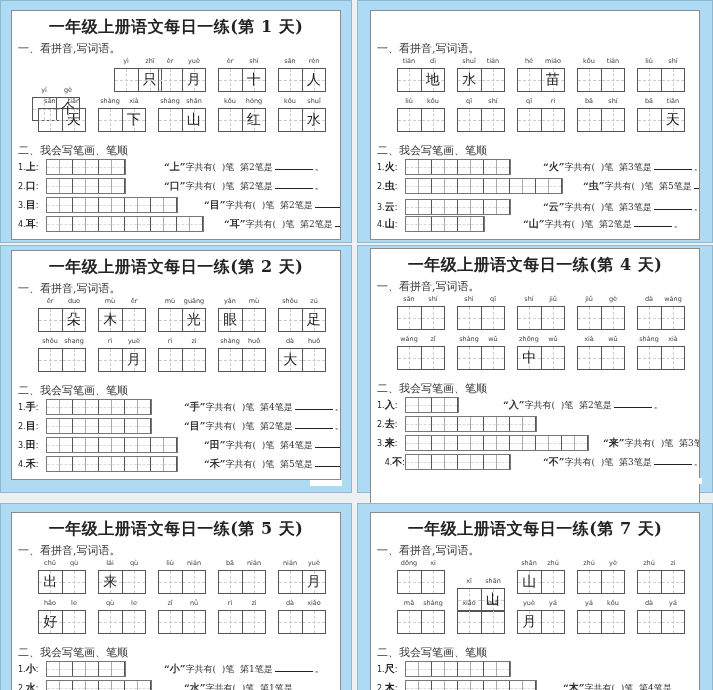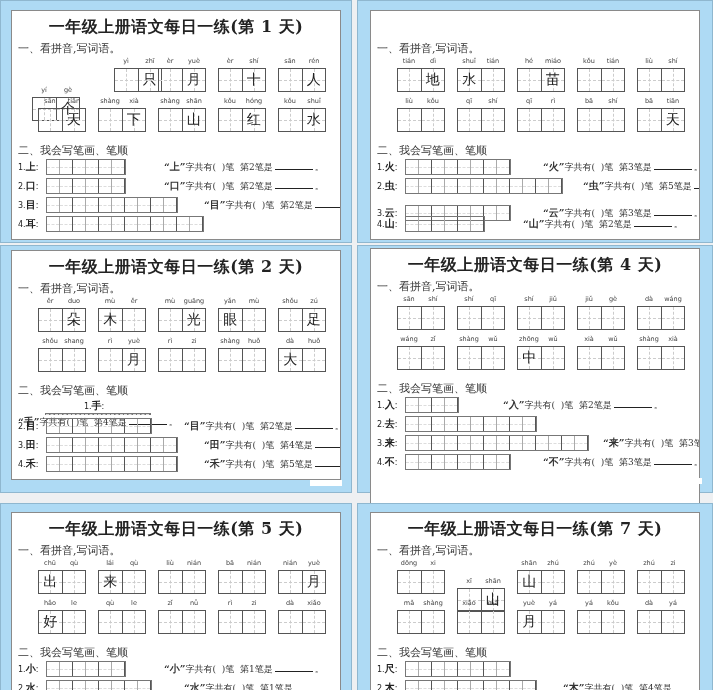--- a/index.html
+++ b/index.html
@@ -232,20 +232,21 @@
           <div class="sb"></div>
           <div class="sb thick"></div>
           <div class="sb"></div>
           <div class="sb thick"></div>
           <div class="sb"></div>
           <div class="sb thick"></div>
           <div class="sb"></div>
           <div class="sb thick"></div>
         </div>
         <span style="display: inline-block; width: 20px;"></span>
+        <span class="q"><b>“耳”</b><span>字共有(</span><span>&nbsp;&nbsp;</span><span>)笔</span><span>&nbsp;&nbsp;</span><span>第</span><span>2</span><span>笔是</span><span class="blank"></span></span>
       </div>
     </div>
     <div class="card" style="left: 357px; top: 0px; width: 356px; height: 243px;"></div>
     <div class="sheet" style="left: 370px; top: 10px; width: 330px; height: 230px;">
       <div class="sec" style="top: 30px;">一、看拼音,写词语。</div>
       <div class="word" style="left: 26px; top: 46px;">
         <div class="py">
           <span>tián</span>
           <span>dì</span>
         </div>
@@ -412,21 +413,21 @@
           <div class="sb"></div>
           <div class="sb thick"></div>
           <div class="sb"></div>
           <div class="sb thick"></div>
           <div class="sb"></div>
           <div class="sb thick"></div>
         </div>
         <span style="display: inline-block; width: 20px;"></span>
         <span class="q"><b>“虫”</b><span>字共有(</span><span>&nbsp;&nbsp;</span><span>)笔</span><span>&nbsp;&nbsp;</span><span>第</span><span>5</span><span>笔是</span><span class="blank"></span></span>
       </div>
-      <div class="srow" style="top: 194px;">
+      <div class="srow" style="top: 188px;">
         <span class="slabel"><span>3.</span><b>云</b><span>:</span></span>
         <div class="sboxes">
           <div class="sb"></div>
           <div class="sb thick"></div>
           <div class="sb"></div>
           <div class="sb thick"></div>
           <div class="sb"></div>
           <div class="sb thick"></div>
           <div class="sb"></div>
           <div class="sb thick"></div>
@@ -586,21 +587,21 @@
         <div class="boxes">
           <div class="tz">
             <span>大</span>
           </div>
           <div class="tz">
             <span></span>
           </div>
         </div>
       </div>
       <div class="sec" style="top: 132px;">二、我会写笔画、笔顺</div>
-      <div class="srow" style="top: 148px; flex-direction: column;">
+      <div class="srow" style="top: 148px;">
         <span class="slabel"><span>1.</span><b>手</b><span>:</span></span>
         <div class="sboxes">
           <div class="sb"></div>
           <div class="sb thick"></div>
           <div class="sb"></div>
           <div class="sb thick"></div>
           <div class="sb"></div>
           <div class="sb thick"></div>
           <div class="sb"></div>
           <div class="sb thick"></div>
@@ -845,21 +846,21 @@
           <div class="sb"></div>
           <div class="sb thick"></div>
           <div class="sb"></div>
           <div class="sb thick"></div>
           <div class="sb"></div>
           <div class="sb thick"></div>
         </div>
         <span style="display: inline-block; width: 14px;"></span>
         <span class="q"><b>“来”</b><span>字共有(</span><span>&nbsp;&nbsp;</span><span>)笔</span><span>&nbsp;&nbsp;</span><span>第</span><span>3</span><span>笔是</span></span>
       </div>
-      <div class="srow" style="top: 205px;">
+      <div class="srow" style="top: 205px; text-align: right;">
         <span class="slabel"><span>4.</span><b>不</b><span>:</span></span>
         <div class="sboxes">
           <div class="sb"></div>
           <div class="sb thick"></div>
           <div class="sb"></div>
           <div class="sb thick"></div>
           <div class="sb"></div>
           <div class="sb thick"></div>
           <div class="sb"></div>
           <div class="sb thick"></div>

